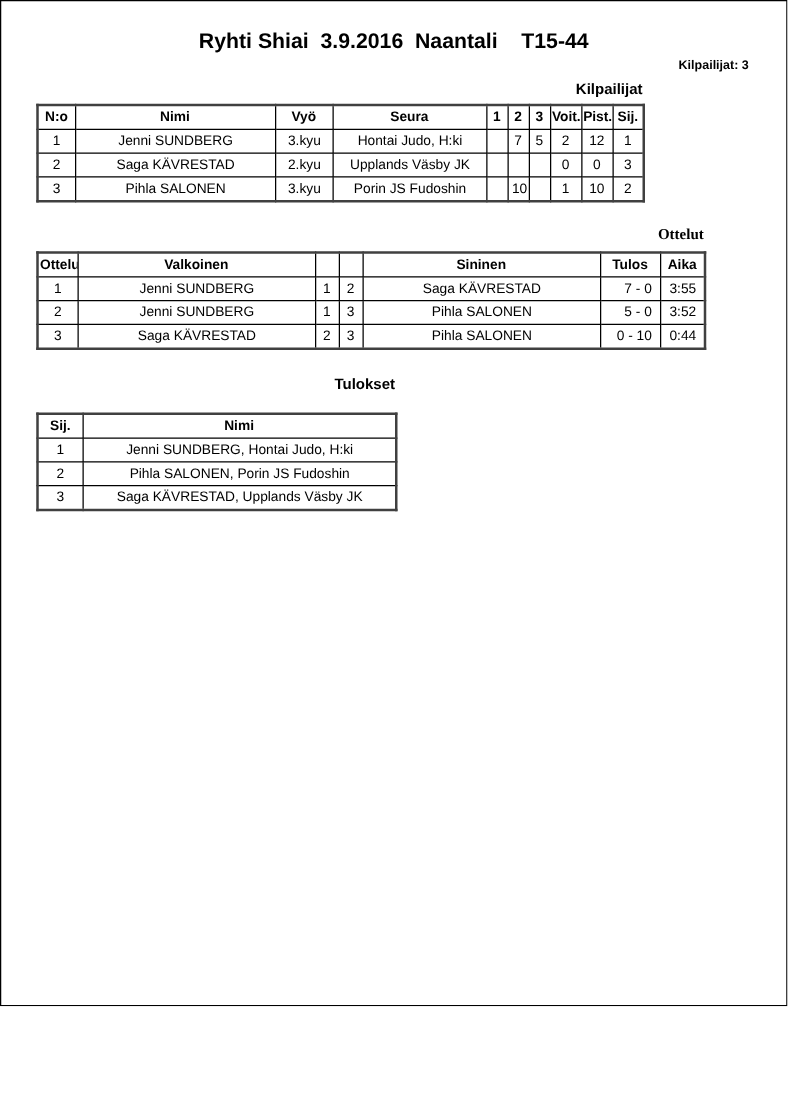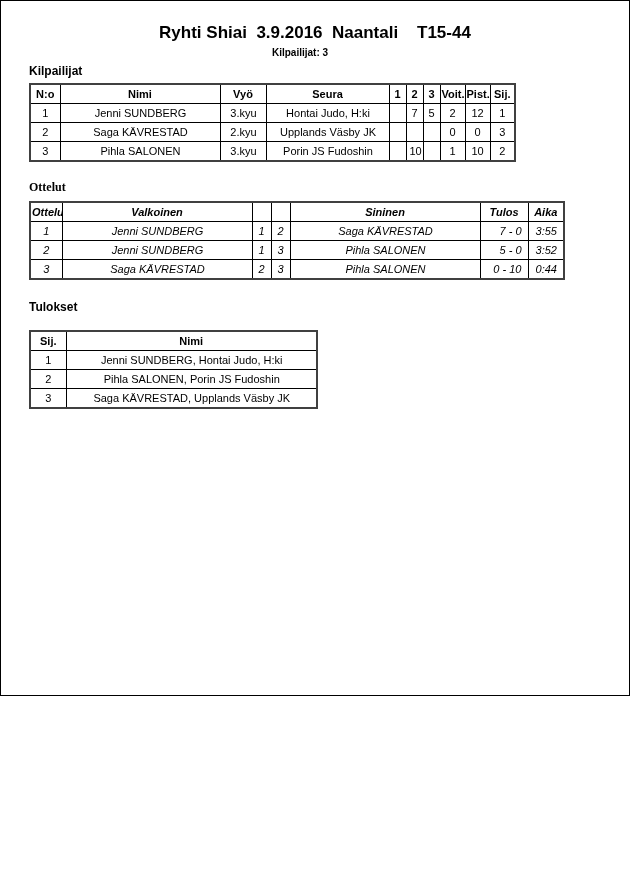--- a/index.html
+++ b/index.html
@@ -1,56 +1,56 @@
 <!DOCTYPE html>
 <html><head>
 <meta charset="utf-8">
 <style>
   html, body { margin: 0; padding: 0; background: #fff; }
   .page {
     position: relative;
     width: 630px;
-    height: 696px;
+    height: 805px;
     box-sizing: border-box;
     border: 1px solid #000;
     background: #fff;
     font-family: "Liberation Sans", sans-serif;
     color: #000;
     overflow: hidden;
   }
   .title {
     margin-top: 22px;
     text-align: center;
     font-size: 17px;
     font-weight: bold;
     white-space: pre;
   }
   .competitors {
     margin-top: 4px;
     margin-right: 30px;
-    text-align: center;
+    text-align: right;
     font-size: 10px;
     font-weight: bold;
   }
   .section { margin-left: 28px; }
   .heading {
     font-size: 12px;
     font-weight: bold;
-    text-align: left;
+    text-align: right;
   }
   .h1 { width: 485px; margin-top: 6px; margin-bottom: 5px; }
   .h2 { width: 534px; margin-top: 18px; margin-bottom: 6px; font-family: Liberation Serif, serif; }
   .h3 { width: 287px; margin-top: 20px; margin-bottom: 16px; }
   table {
     border-collapse: collapse;
     table-layout: fixed;
     border: 2px solid #404040;
   }
   .t1 { width: 485px; }
-  .t2 { width: 534px; font-style: italic; }
+  .t2 { width: 534px; }
   .t3 { width: 287px; }
   th, td {
     border: 1px solid #000;
     font-size: 11px;
     height: 18px;
     padding: 0 3px;
     overflow: hidden;
     white-space: nowrap;
     vertical-align: middle;
   }

